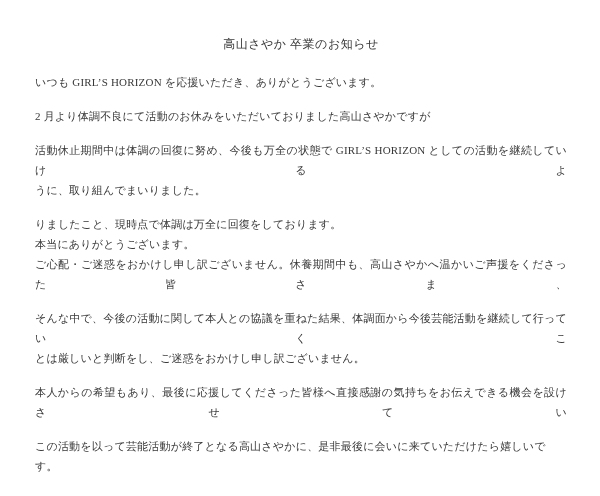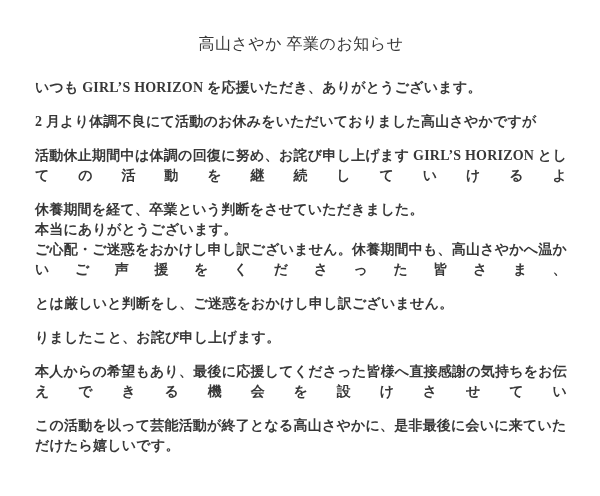--- a/index.html
+++ b/index.html
@@ -16,67 +16,67 @@
   }
   .page {
     box-sizing: border-box;
     width: 600px;
     height: 496px;
     padding: 34px 33px 0 35px;
     background: #ffffff;
   }
   .title {
     text-align: center;
-    font-size: 16px;
+    font-size: 12px;
     line-height: 20px;
-    margin: 0 0 24px 0;
+    margin: 0 0 18px 0;
     font-weight: normal;
     letter-spacing: 0.5px;
   }
   .para {
     margin: 0 0 14px 0;
   }
   .line {
-    font-size: 14px;
+    font-size: 11px;
     line-height: 20px;
     text-align: left;
     letter-spacing: 0.2px;
     white-space: normal;
-    font-weight: bold;
   }
   .line.fill {
     text-align: justify;
     text-align-last: justify;
   }
 </style>
 </head>
 <body style="color: rgb(56, 56, 56); background: rgb(255, 255, 255);">
 
 <div class="page">
   <h1 class="title">高山さやか 卒業のお知らせ</h1>
   <div>
       <div class="para">
         <div class="line">いつも GIRL’S HORIZON を応援いただき、ありがとうございます。</div>
       </div>
       <div class="para">
         <div class="line">2 月より体調不良にて活動のお休みをいただいておりました高山さやかですが</div>
       </div>
       <div class="para">
-        <div class="line fill">活動休止期間中は体調の回復に努め、お詫び申し上げます GIRL’S HORIZON としての活動を継続していけるよ</div>
+        <div class="line fill">活動休止期間中は体調の回復に努め、今後も万全の状態で GIRL’S HORIZON としての活動を継続していけるよ</div>
+        <div class="line">うに、取り組んでまいりました。</div>
       </div>
       <div class="para">
-        <div class="line">休養期間を経て、卒業という判断をさせていただきました。</div>
+        <div class="line">りましたこと、現時点で体調は万全に回復をしております。</div>
         <div class="line">本当にありがとうございます。</div>
         <div class="line fill">ご心配・ご迷惑をおかけし申し訳ございません。休養期間中も、高山さやかへ温かいご声援をくださった皆さま、</div>
       </div>
       <div class="para">
+        <div class="line fill">そんな中で、今後の活動に関して本人との協議を重ねた結果、体調面から今後芸能活動を継続して行っていくこ</div>
         <div class="line">とは厳しいと判断をし、ご迷惑をおかけし申し訳ございません。</div>
       </div>
       <div class="para">
-        <div class="line">りましたこと、お詫び申し上げます。</div>
       </div>
       <div class="para">
         <div class="line fill">本人からの希望もあり、最後に応援してくださった皆様へ直接感謝の気持ちをお伝えできる機会を設けさせてい</div>
       </div>
       <div class="para">
         <div class="line">この活動を以って芸能活動が終了となる高山さやかに、是非最後に会いに来ていただけたら嬉しいです。</div>
       </div>
     </div>
 </div>
 

